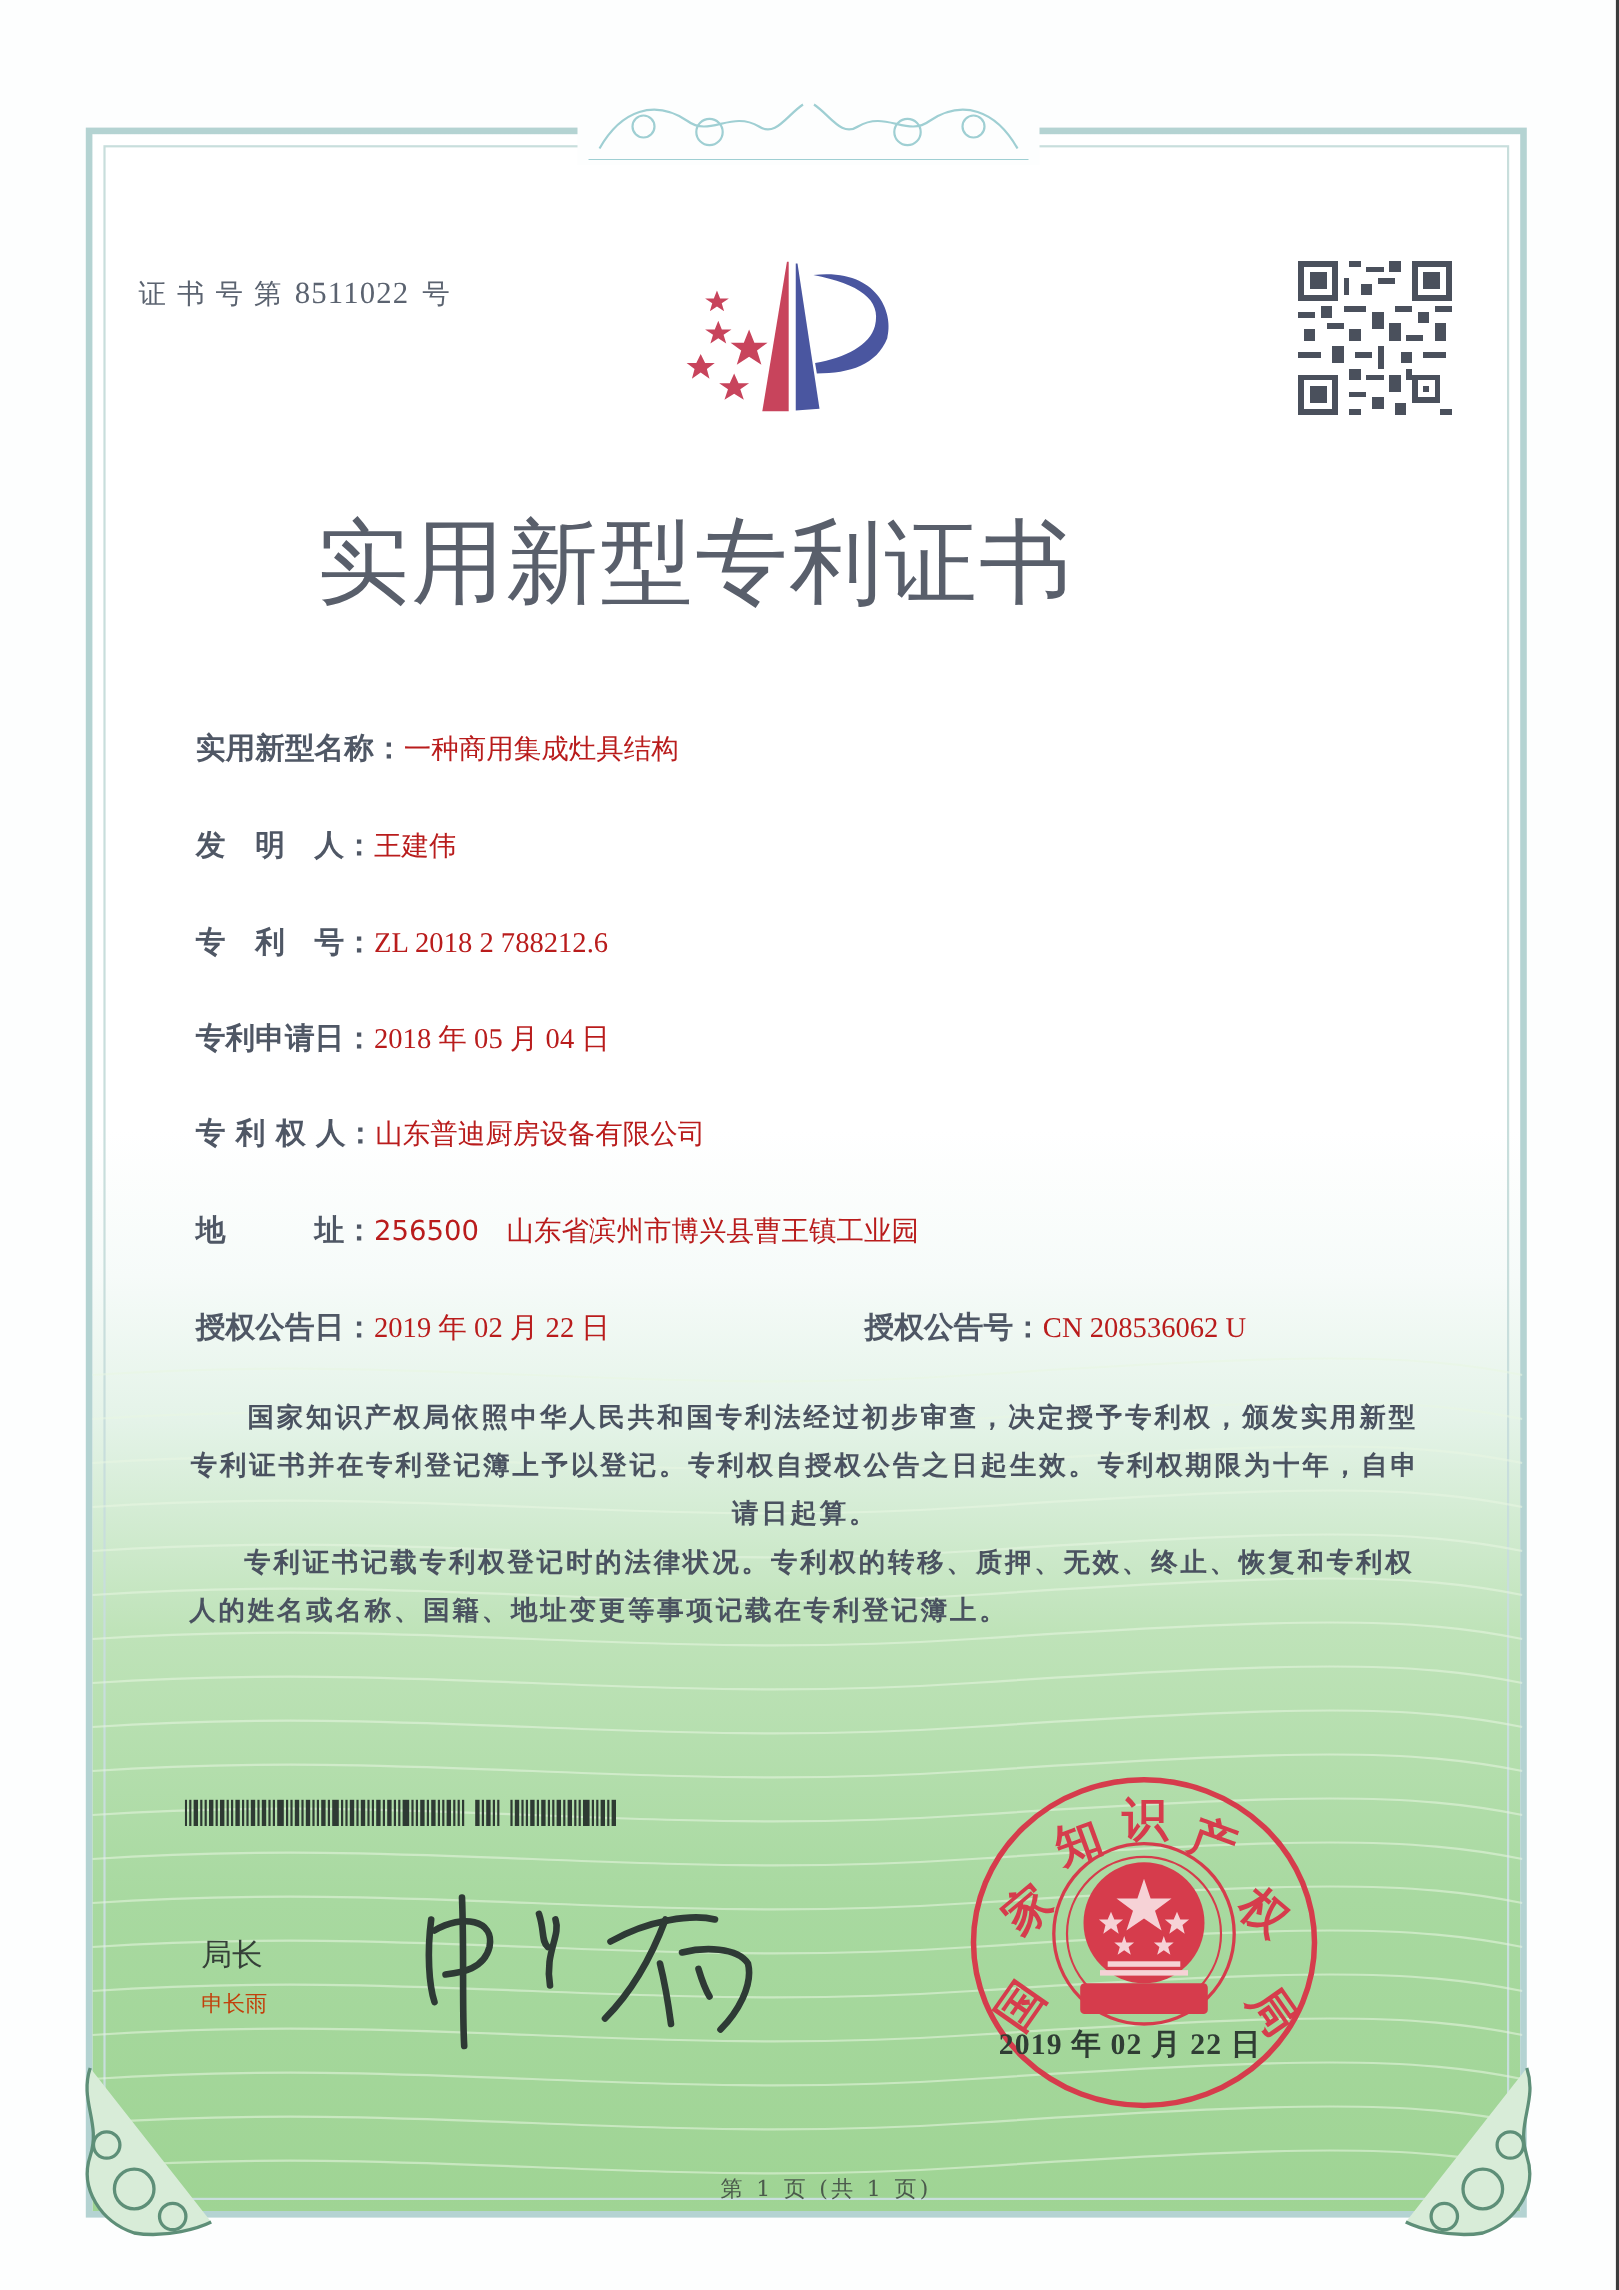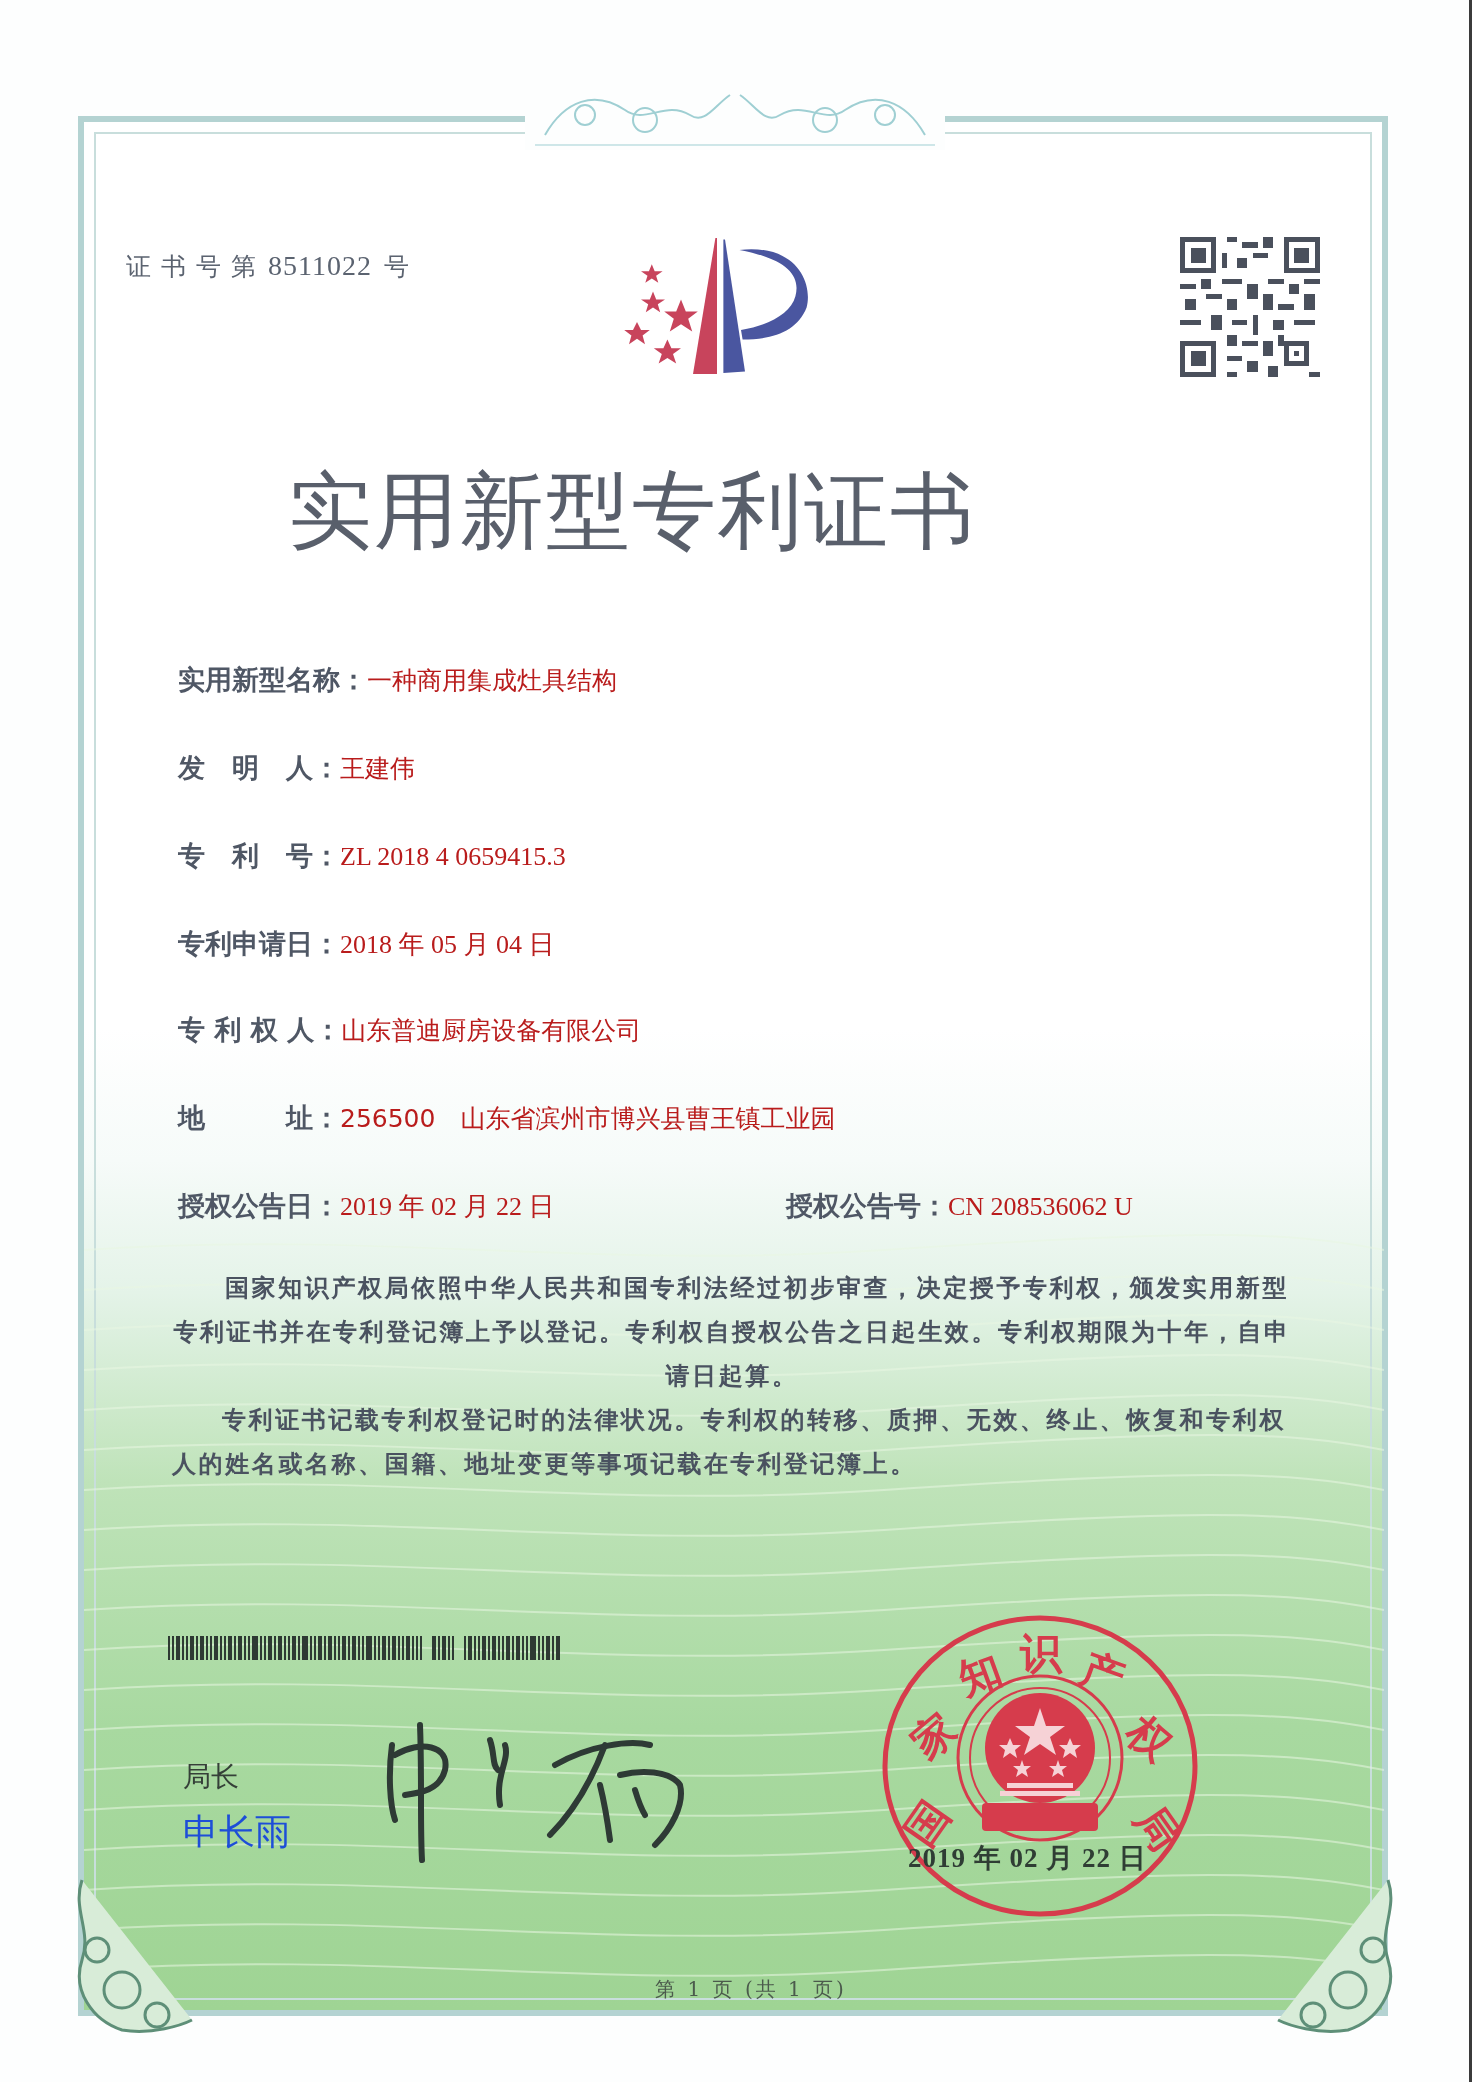--- a/index.html
+++ b/index.html
@@ -43,21 +43,21 @@
   .field .value { font-family: "DejaVu Sans", sans-serif; font-size: 25px; color: #b91c1c; }
   .field .value.mono { font-family: "Liberation Serif", serif; font-size: 26px; }
   .para {
     position: absolute; left: 172px; width: 1120px; font-size: 24px; line-height: 44px;
     color: #4a5260; font-weight: bold; letter-spacing: 2.6px;
     font-family: "DejaVu Serif", serif;
   }
   .para p { margin: 0; text-indent: 50px; }
   .barcode { position: absolute; left: 168px; top: 1636px; width: 392px; height: 24px; }
   .director-title { position: absolute; left: 183px; top: 1758px; font-size: 28px; color: #354038; font-family: "DejaVu Sans", sans-serif; }
-  .director-name { position: absolute; left: 183px; top: 1808px; font-size: 36px; color: #1d4ed8; font-family: "DejaVu Sans", sans-serif; }
+  .director-name { position: absolute; left: 183px; top: 1808px; font-size: 20px; color: #c2410c; font-family: "DejaVu Sans", sans-serif; }
   .signature { position: absolute; left: 380px; top: 1715px; width: 340px; height: 150px; }
   .seal { position: absolute; left: 872px; top: 1608px; width: 336px; height: 316px; }
   .seal-date {
     position: absolute; left: 908px; top: 1840px; font-size: 27px; font-weight: bold; color: #2f3d34;
     font-family: "Liberation Serif", serif; letter-spacing: 1px;
   }
   .page-footer {
     position: absolute; left: 15px; width: 1472px; top: 1976px; text-align: center;
     font-size: 20px; color: #4b5a4c; letter-spacing: 3px; font-family: "DejaVu Serif", serif;
   }
@@ -199,21 +199,21 @@
 <div class="field" style="top:662px;">
   <span class="label">实用新型名称：</span>
   <span class="value">一种商用集成灶具结构</span>
 </div>
 <div class="field" style="top:750px;">
   <span class="label">发　明　人：</span>
   <span class="value">王建伟</span>
 </div>
 <div class="field" style="top:838px;">
   <span class="label">专　利　号：</span>
-  <span class="value mono">ZL 2018 4 0659415.3</span>
+  <span class="value mono">ZL 2018 2 788212.6</span>
 </div>
 <div class="field" style="top:926px;">
   <span class="label">专利申请日：</span>
   <span class="value mono">2018 年 05 月 04 日</span>
 </div>
 <div class="field" style="top:1012px;">
   <span class="label">专 利 权 人：</span>
   <span class="value">山东普迪厨房设备有限公司</span>
 </div>
 <div class="field" style="top:1100px;">

